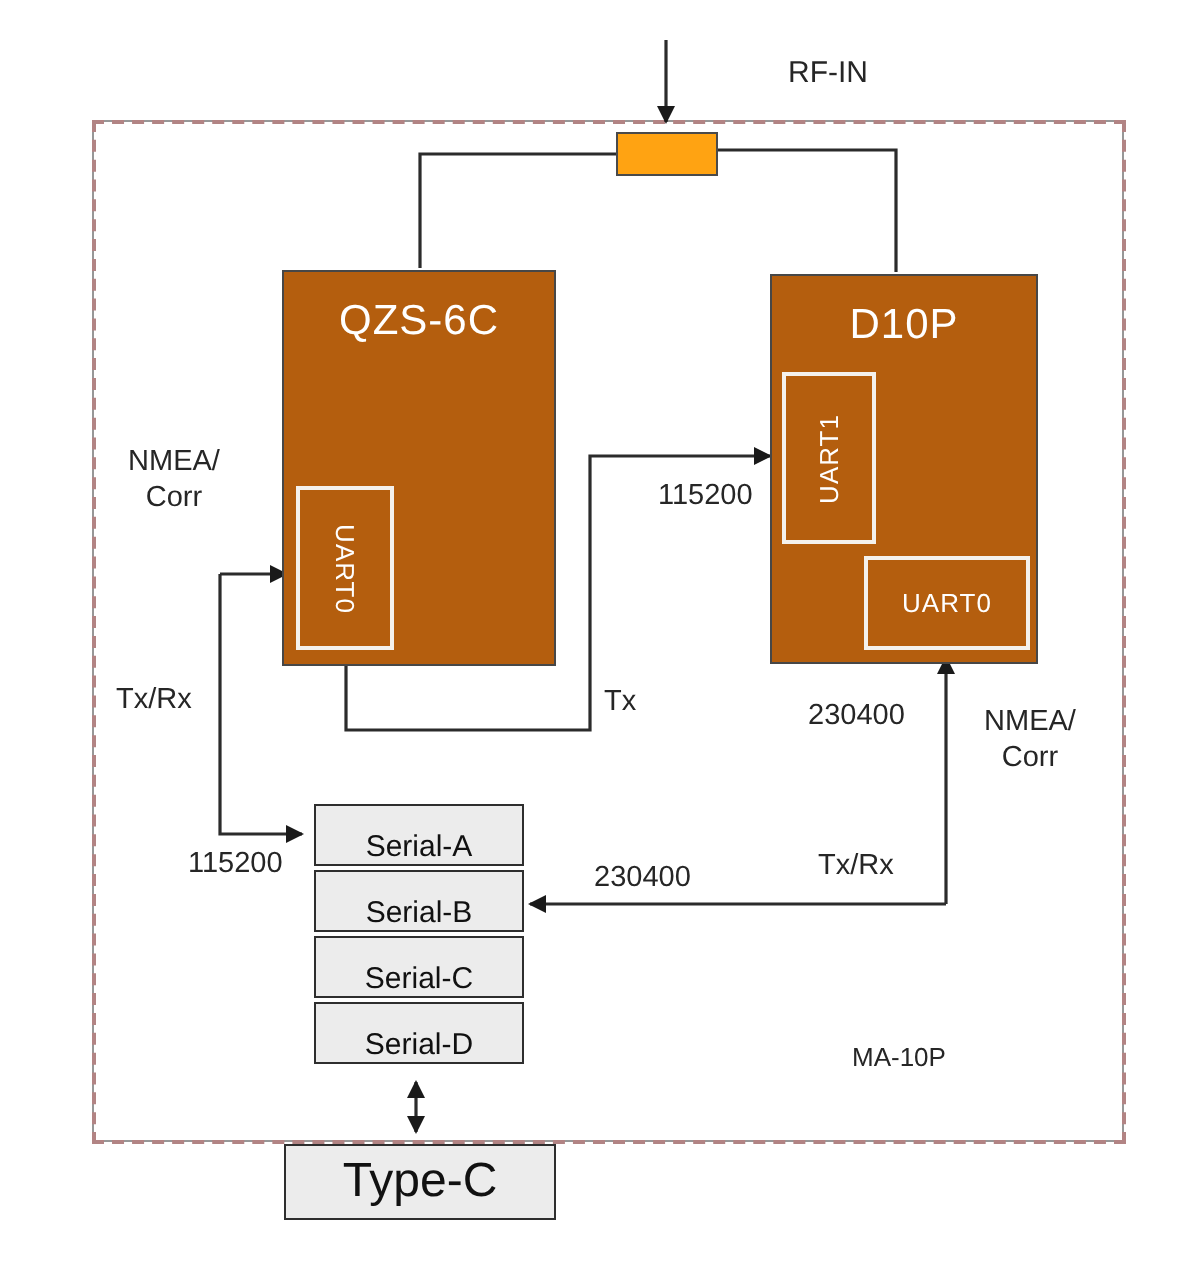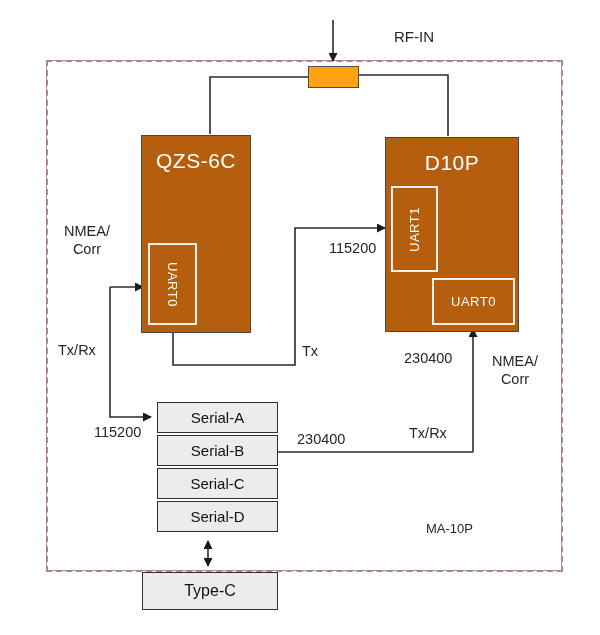--- a/index.html
+++ b/index.html
@@ -16,26 +16,26 @@
   .module{position:absolute;background:#b45e0e;border:1.6px solid #474747;box-sizing:border-box;}
   .module-title{position:absolute;left:0;right:0;top:13px;text-align:center;
     color:#ffffff;font-size:21px;letter-spacing:.5px;}
   .uart{position:absolute;border:2px solid #f4f1ec;box-sizing:border-box;
     display:flex;align-items:center;justify-content:center;color:#ffffff;font-size:13px;}
   .uart span{white-space:nowrap;letter-spacing:.5px;}
   .rot-cw span{transform:rotate(90deg);}
   .rot-ccw span{transform:rotate(-90deg);}
   .splitter{position:absolute;left:308px;top:66px;width:51px;height:22px;
     background:#ffa312;border:1.6px solid #4a4a4a;box-sizing:border-box;}
-  .port{position:absolute;left:157px;width:121px;height:31px;background:#ececec;
-    border:1.6px solid #2e2e2e;box-sizing:border-box;display:flex;align-items:center;
+  .port{position:absolute;left:157px;width:105px;height:31px;background:#ececec;
+    border:1.6px solid #2e2e2e;box-sizing:border-box;display:flex;align-items:flex-end;
     justify-content:center;font-size:15px;color:#111;}
   .typec{position:absolute;left:142px;top:572px;width:136px;height:38px;background:#ececec;
     border:1.6px solid #2e2e2e;box-sizing:border-box;display:flex;align-items:center;
-    justify-content:center;font-size:16px;color:#111;}
+    justify-content:center;font-size:24px;color:#111;}
   .lbl{position:absolute;font-size:14.5px;line-height:18px;white-space:nowrap;}
   .lbl.small{font-size:13.5px;line-height:16px;}
   .lbl.center{text-align:center;}
   .lbl.right{text-align:right;}
   .ma-label{position:absolute;left:426px;top:521px;font-size:13px;}
 </style>
 </head>
 <body>
 
 <div class="canvas">
@@ -61,21 +61,21 @@
       <path d="M110,287 V417 H151" marker-end="url(#arr)"></path>
       <path d="M173,333 V365 H295 V228 H385" marker-end="url(#arr)"></path>
       <path d="M473,452 V329" marker-end="url(#arr)"></path>
       <path d="M473,452 H265" marker-end="url(#arr)"></path>
       <path d="M208,541 V566" marker-start="url(#arrStart)" marker-end="url(#arr)"></path>
     </g>
   </svg>
 
   <div class="splitter"></div>
 
-  <div class="module" style="left:141px;top:135px;width:110px;height:198px;">
+  <div class="module" style="left:141px;top:135px;width:137px;height:198px;">
     <div class="module-title">QZS-6C</div>
     <div class="uart rot-cw" style="left:6px;top:107px;width:49px;height:82px;">
       <span>UART0</span>
     </div>
   </div>
 
   <div class="module" style="left:385px;top:137px;width:134px;height:195px;">
     <div class="module-title">D10P</div>
     <div class="uart rot-ccw" style="left:5px;top:48px;width:47px;height:86px;">
       <span>UART1</span>

